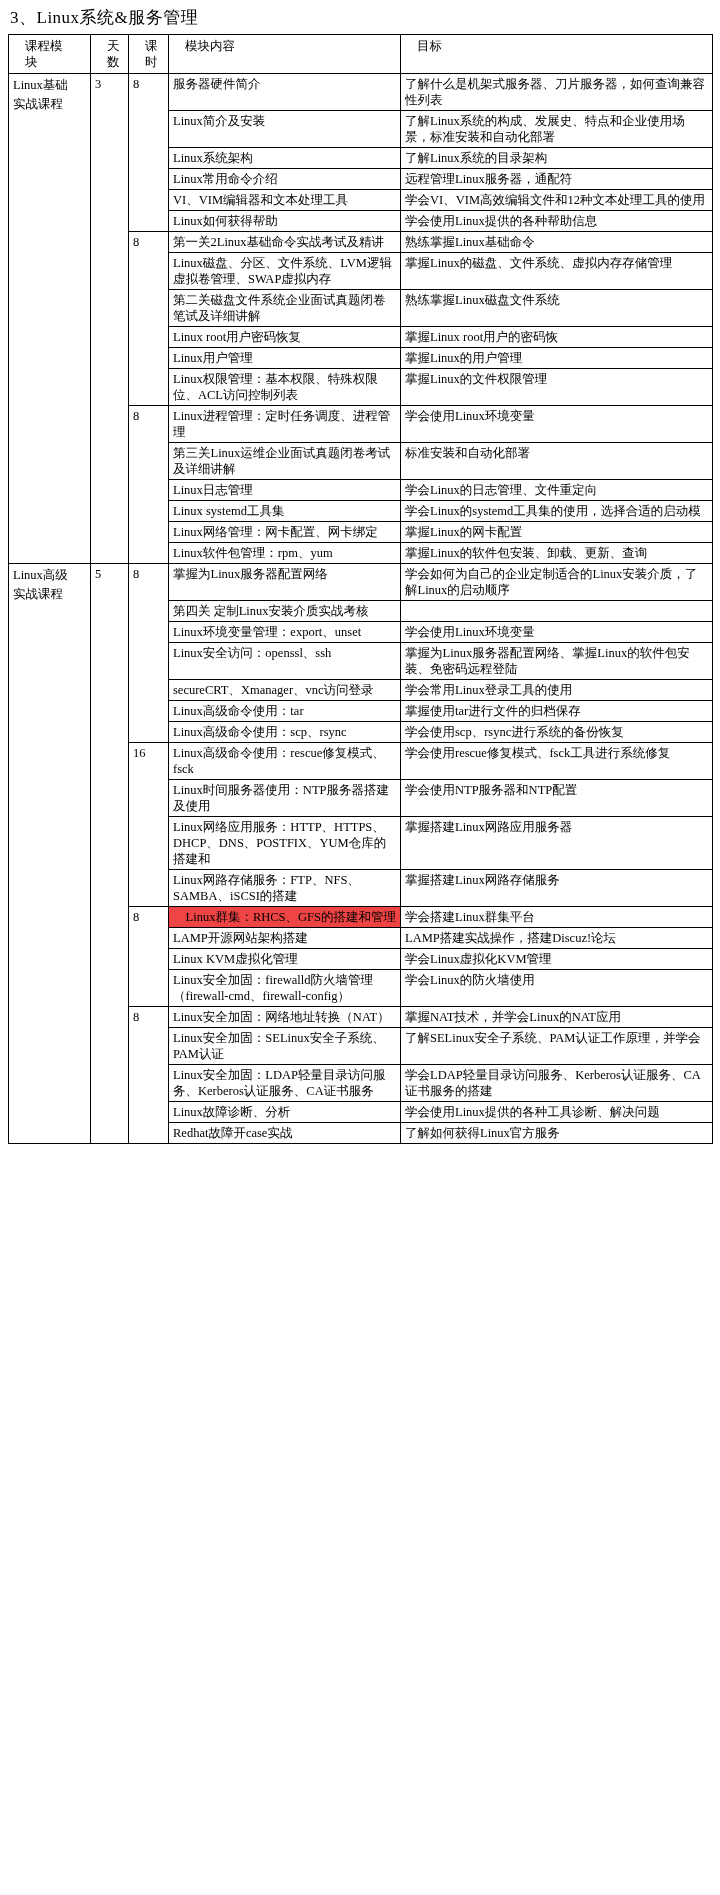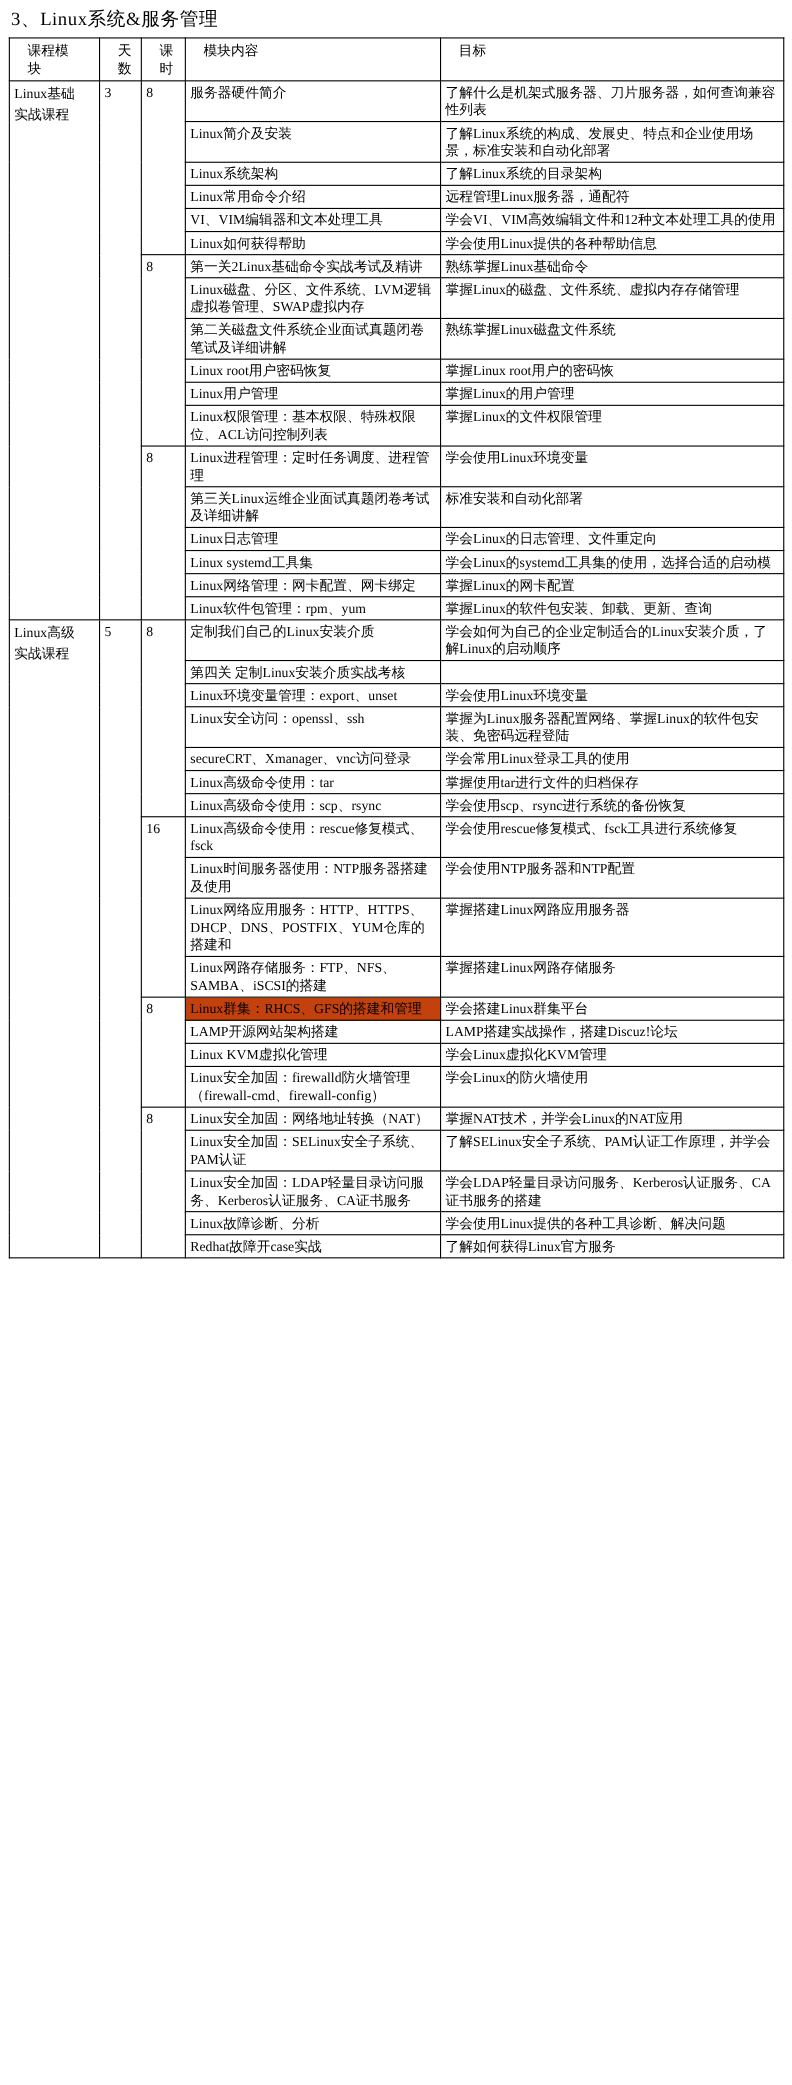--- a/index.html
+++ b/index.html
@@ -67,21 +67,22 @@
     vertical-align: middle;
   }
   td.content-cell {
     vertical-align: middle;
   }
   td.goal-cell {
     vertical-align: middle;
     margin-top: 44px;
   }
   tr.highlight td.content-cell {
-    background: #c2410c;
+    background: #ef4444;
+    text-align: right;
   }
 </style>
 </head>
 <body>
 
 <div id="page">
 
   <h1 class="doc-title">3、Linux系统&amp;服务管理</h1>
 
   <table class="course">
@@ -176,21 +177,21 @@
           <td class="goal-cell">掌握Linux的网卡配置</td>
         </tr>
         <tr>
           <td class="content-cell">Linux软件包管理：rpm、yum</td>
           <td class="goal-cell">掌握Linux的软件包安装、卸载、更新、查询</td>
         </tr>
         <tr>
           <td class="module-cell" rowspan="20">Linux高级<br>实战课程</td>
           <td class="center" rowspan="20">5</td>
           <td class="hours-cell" rowspan="7">8</td>
-          <td class="content-cell">定制我们自己的Linux安装介质</td>
+          <td class="content-cell">掌握为Linux服务器配置网络</td>
           <td class="goal-cell">学会如何为自己的企业定制适合的Linux安装介质，了解Linux的启动顺序</td>
         </tr>
         <tr>
           <td class="content-cell">第四关 定制Linux安装介质实战考核</td>
           <td class="goal-cell"></td>
         </tr>
         <tr>
           <td class="content-cell">Linux环境变量管理：export、unset</td>
           <td class="goal-cell">学会使用Linux环境变量</td>
         </tr>

